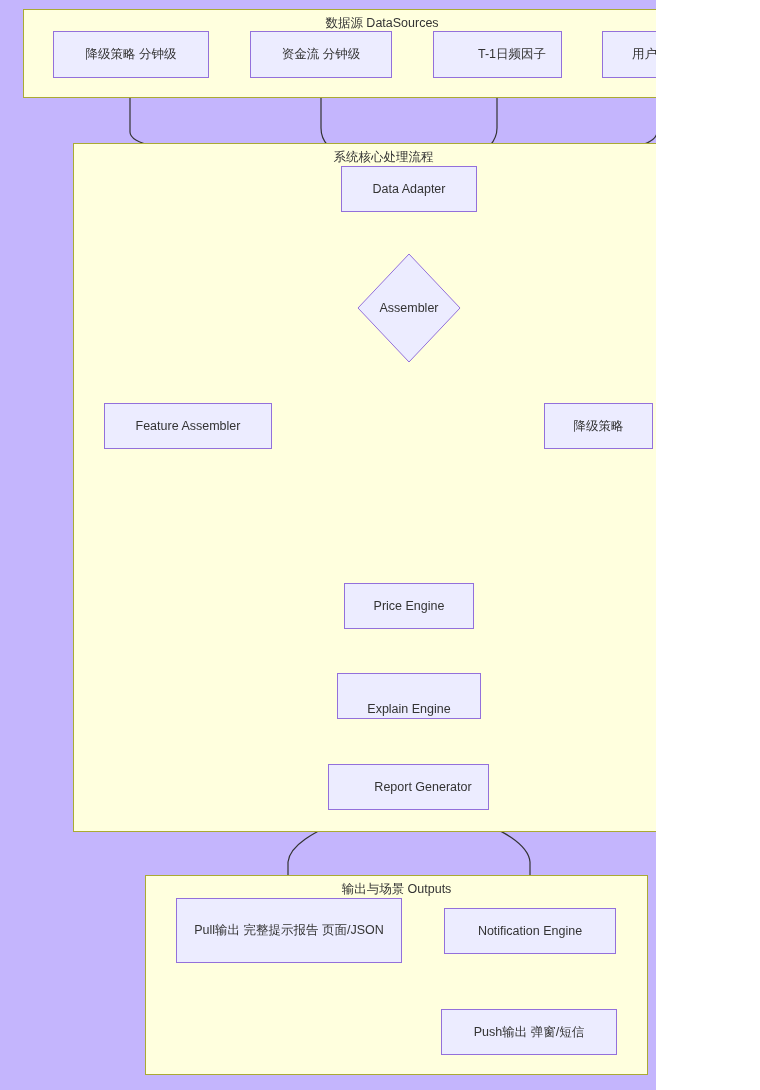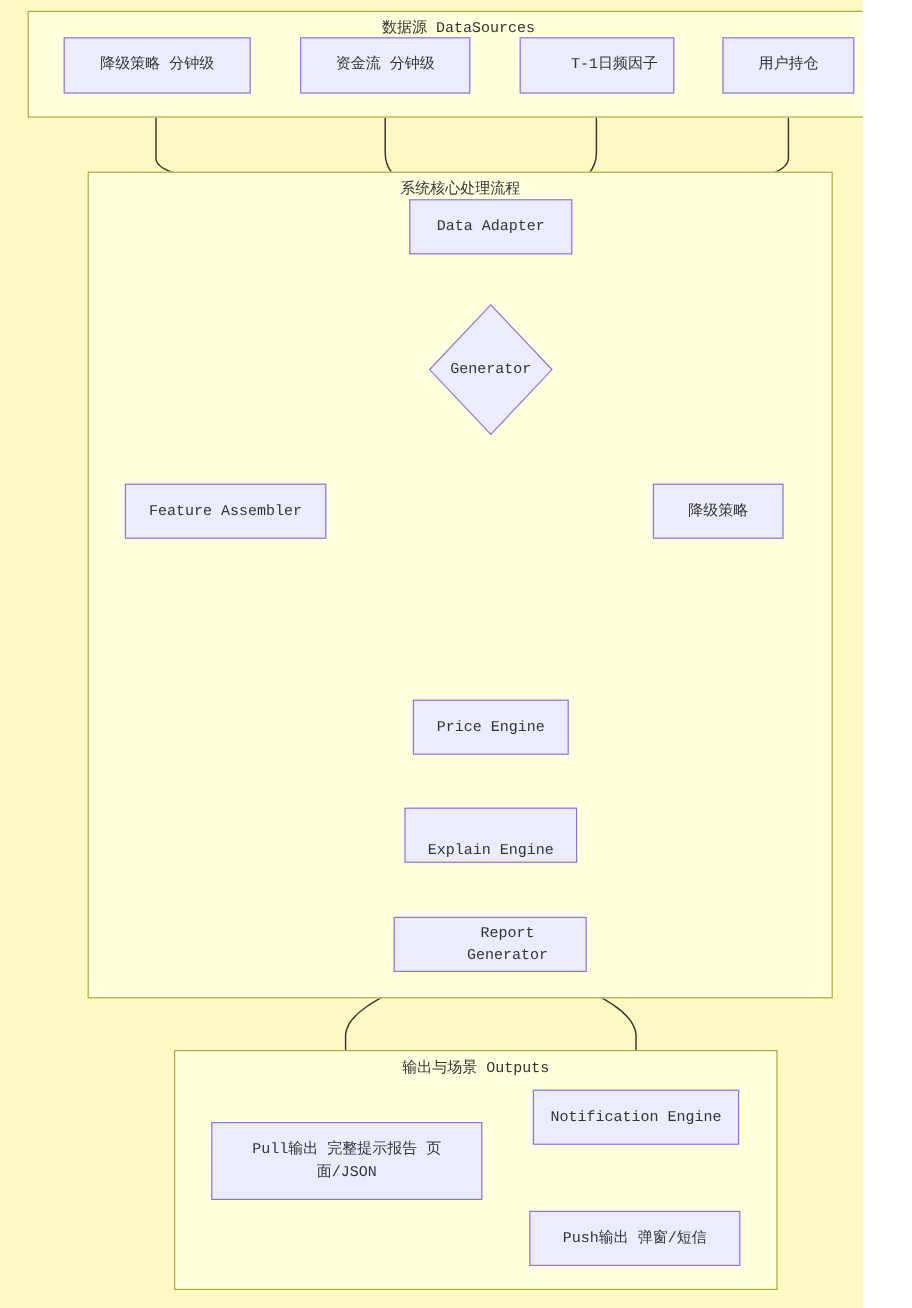--- a/index.html
+++ b/index.html
@@ -5,25 +5,24 @@
   html, body {
     margin: 0;
     padding: 0;
     background: #ffffff;
   }
   body {
     font-family: "Liberation Sans", "DejaVu Sans", sans-serif;
   }
   #canvas {
     position: relative;
-    width: 719px;
+    width: 656px;
     height: 1090px;
-    background: #fef9c3;
+    background: #c4b5fd;
     overflow: hidden;
-    font-family: Liberation Mono, monospace;
   }
   svg.edges {
     position: absolute;
     left: 0;
     top: 0;
     width: 760px;
     height: 1090px;
     pointer-events: none;
   }
   .cluster {
@@ -139,21 +138,21 @@
   </div>
 
   <div class="node" style="left:341px; top:166px; width:136px; height:46px;">
     <span>Data Adapter</span>
   </div>
 
   <div class="diamond-wrap" style="left:357px; top:253px; width:104px; height:110px;">
     <svg class="diamond-shape" viewBox="0 0 104 110" preserveAspectRatio="none">
       <polygon points="52,1 103,55 52,109 1,55" fill="#ececff" stroke="#9370db" stroke-width="1"></polygon>
     </svg>
-    <span class="diamond-label">Generator</span>
+    <span class="diamond-label">Assembler</span>
   </div>
 
   <div class="node" style="left:104px; top:403px; width:168px; height:46px;">
     <span>Feature Assembler</span>
   </div>
 
   <div class="node" style="left:544px; top:403px; width:109px; height:46px;">
     <span>降级策略</span>
   </div>
 
@@ -167,21 +166,21 @@
   </div>
 
   <div class="node" style="left:328px; top:764px; width:161px; height:46px;padding-left:35px;">
     <span>Report Generator</span>
   </div>
 
   <div class="cluster" style="left:145px; top:875px; width:503px; height:200px;">
     <div class="cluster-label" style="top:5px;">输出与场景 Outputs</div>
   </div>
 
-  <div class="node" style="left:176px; top:898px; width:226px; height:65px; padding:0 16px;margin-top:37px;">
+  <div class="node" style="left:176px; top:898px; width:226px; height:65px; padding:0 16px;">
     <span>Pull输出 完整提示报告 页面/JSON</span>
   </div>
 
   <div class="node" style="left:444px; top:908px; width:172px; height:46px;">
     <span>Notification Engine</span>
   </div>
 
   <div class="node" style="left:441px; top:1009px; width:176px; height:46px;">
     <span>Push输出 弹窗/短信</span>
   </div>

